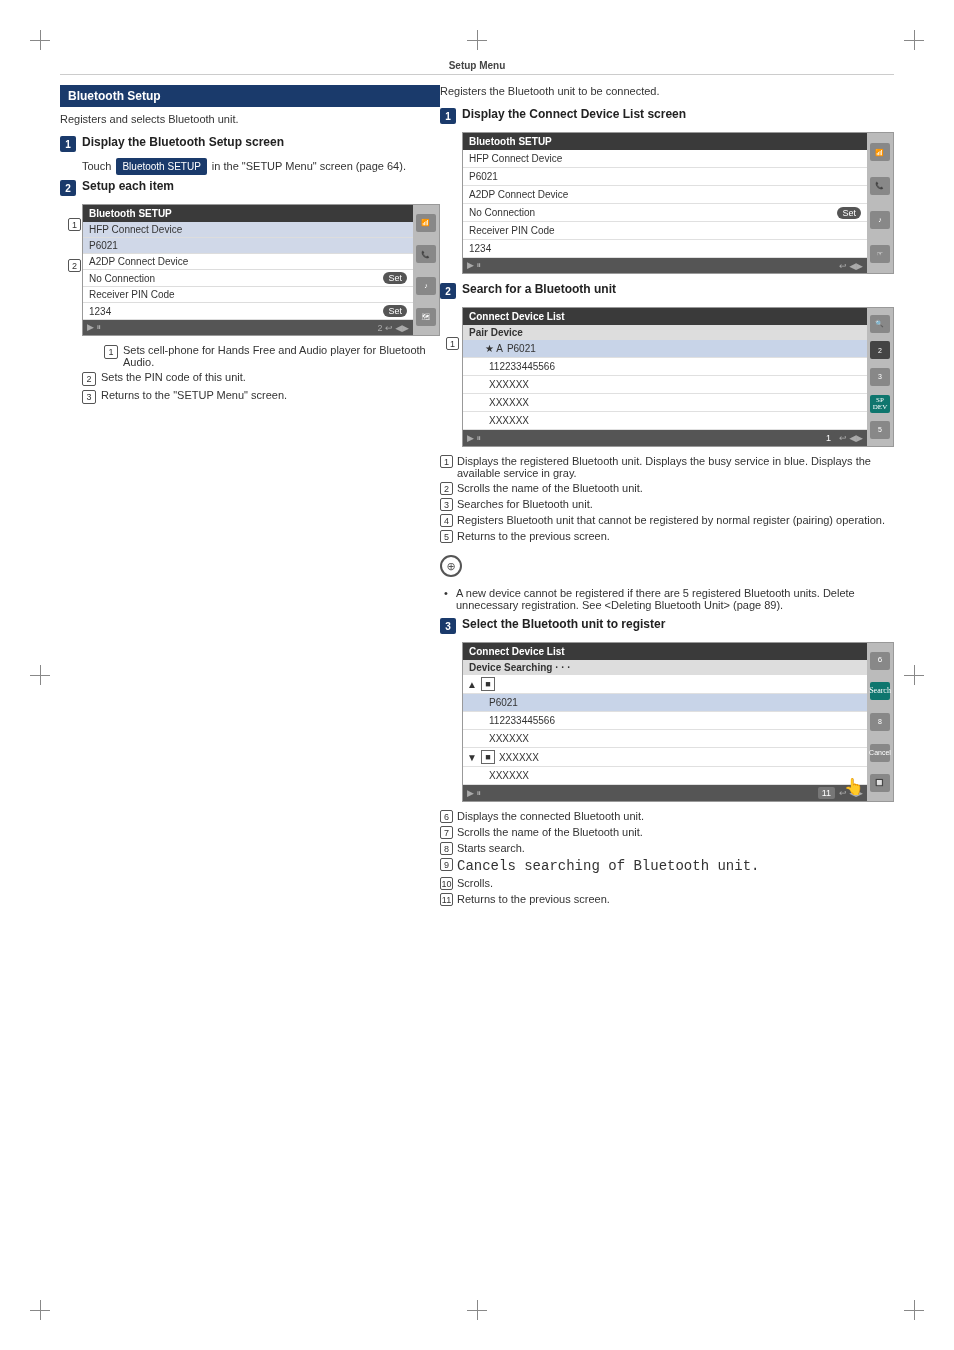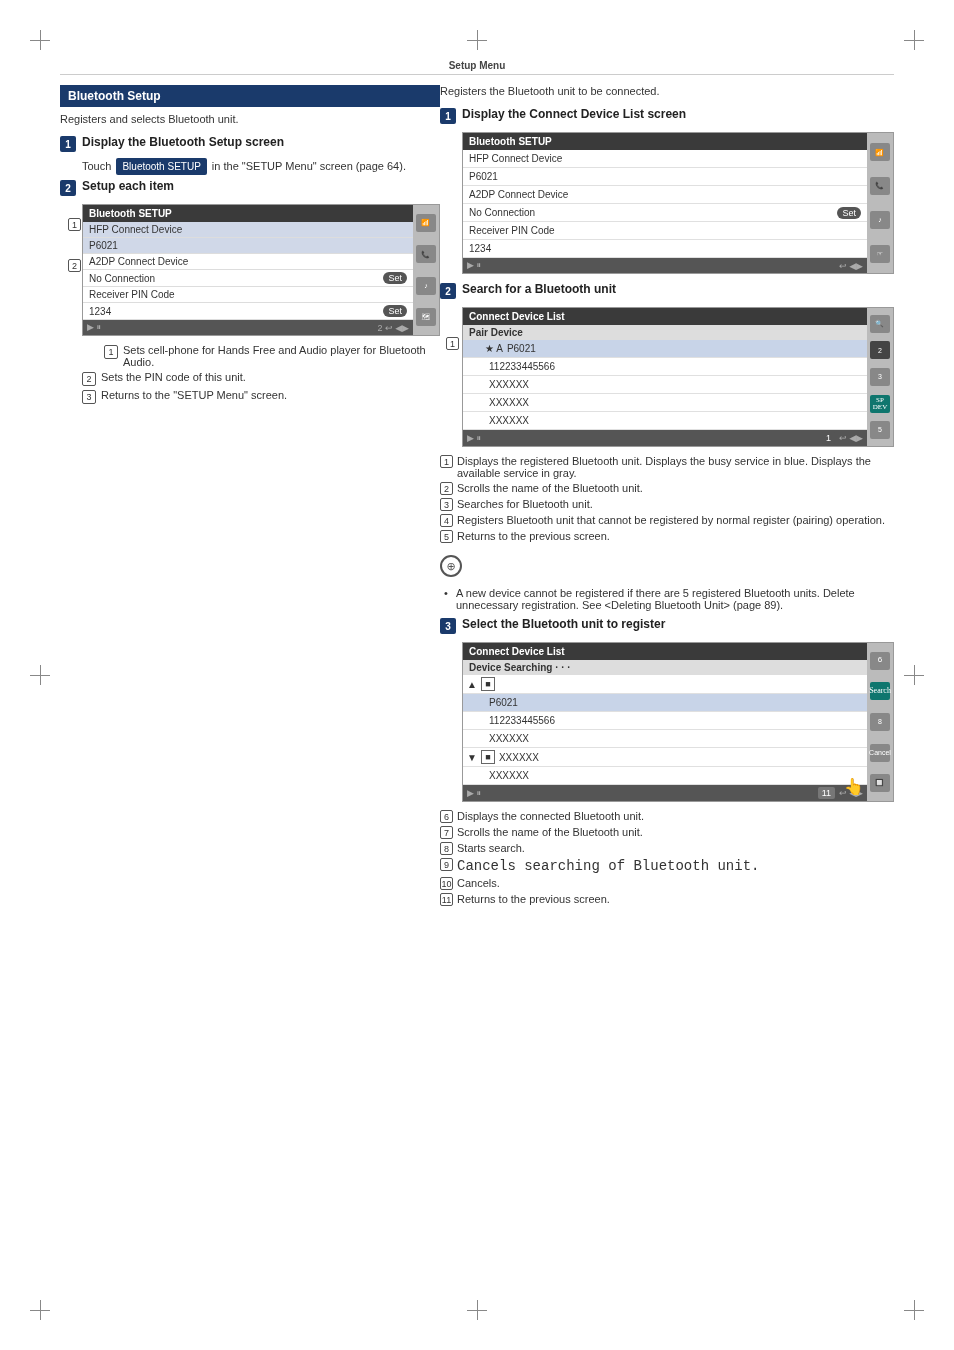--- a/index.html
+++ b/index.html
@@ -579,21 +579,21 @@
         <div style="display:flex; align-items:flex-start; margin-bottom:3px;">
           <span class="small-num-badge">8</span>
           <span style="font-size:11px; color:#333;">Starts search.</span>
         </div>
         <div style="display:flex; align-items:flex-start; margin-bottom:3px;">
           <span class="small-num-badge">9</span>
           <span style="font-size:14px; color:#333;font-family:Liberation Mono, monospace;">Cancels searching of Bluetooth unit.</span>
         </div>
         <div style="display:flex; align-items:flex-start; margin-bottom:3px;">
           <span class="small-num-badge">10</span>
-          <span style="font-size:11px; color:#333;">Cancels.</span>
+          <span style="font-size:11px; color:#333;">Scrolls.</span>
         </div>
         <div style="display:flex; align-items:flex-start; margin-bottom:3px;">
           <span class="small-num-badge">11</span>
           <span style="font-size:11px; color:#333;">Returns to the previous screen.</span>
         </div>
       </div>
 
     </div>
   </div>
 

